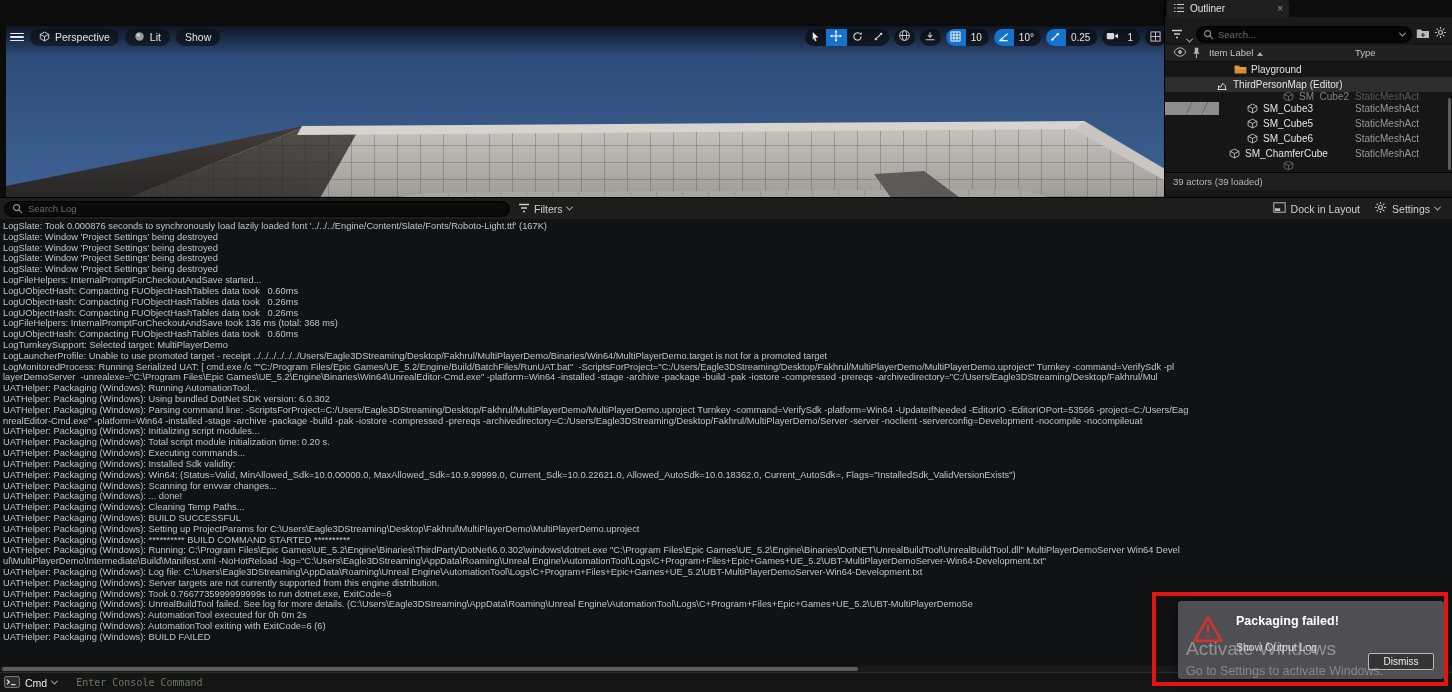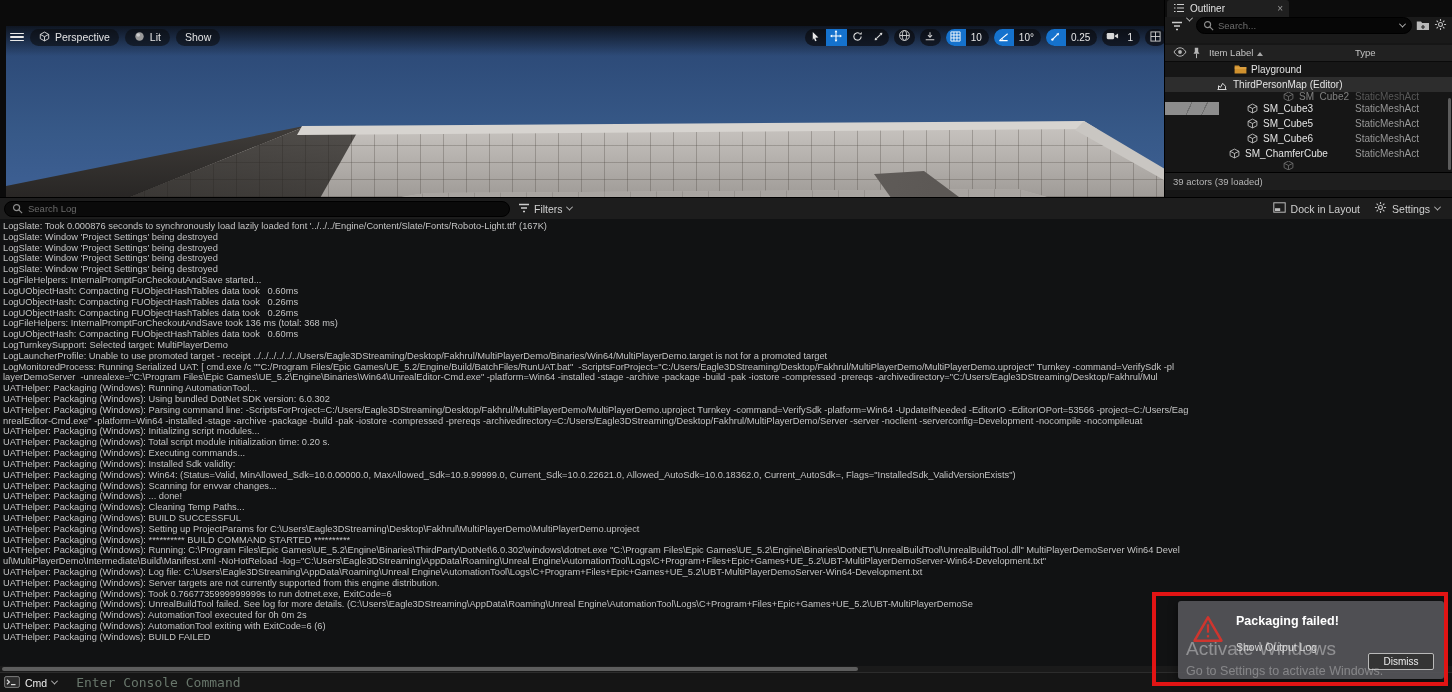--- a/index.html
+++ b/index.html
@@ -56,21 +56,21 @@
   .snap-pill .val { padding:0 7px 0 5px; }
 
   
   #outliner { position:absolute; left:1164px; top:0; width:288px; height:197px;
       background:#161616; border-left:1px solid #000; color:#cfcfcf; }
   #ol-tabbar { position:absolute; left:0; top:0; width:288px; height:17px; background:#0c0c0c; }
   #ol-tab { position:absolute; left:2px; top:0; width:122px; height:17px; background:#1f1f1f;
       border-radius:3px 3px 0 0; display:flex; align-items:center; gap:5px; padding:0 6px; font-size:10px; color:#e2e2e2; }
   #ol-tab .close { margin-left:auto; color:#9a9a9a; font-size:10px; }
   #ol-toolbar { position:absolute; left:0; top:17px; width:288px; height:26px; background:#1a1a1a;
-      display:flex; align-items:flex-start; padding:0 6px; gap:4px; }
+      display:flex; align-items:flex-end; padding:0 6px; gap:4px; }
   #ol-search { flex:1; height:17px; background:#060606; border:1px solid #000; border-radius:9px;
       display:flex; align-items:center; padding:0 6px; gap:4px; }
   #ol-search input { flex:1; background:transparent; border:none; outline:none; color:#bbb;
       font-size:9.5px; font-family:"Liberation Sans",sans-serif; min-width:0; }
   #ol-search input::placeholder { color:#6d6d6d; }
   #ol-header { position:absolute; left:0; top:45px; width:288px; height:17px; background:#212121;
       border-bottom:1px solid #0a0a0a; font-size:9.5px; color:#c4c4c4; }
   #ol-header .hcell { position:absolute; top:2px; }
   #ol-rows { position:absolute; left:0; top:62px; width:288px; height:110px; overflow:hidden; }
   .ol-row { position:relative; width:288px; height:15px; display:flex; align-items:center; font-size:10px; }
@@ -102,21 +102,21 @@
   .log-line { white-space:pre; height:10.82px; overflow:hidden; }
   .log-line.error { color:#e0473d; }
   #log-hscroll { position:absolute; left:0; top:469px; width:1452px; height:6px; background:#1a1a1a; }
   #log-hscroll .thumb { position:absolute; left:2px; top:1px; width:856px; height:4px; background:#5d5d5d; border-radius:2px; }
 
   
   #consolebar { position:absolute; left:0; top:672px; width:1452px; height:20px; background:#151515;
       border-top:1px solid #2c2c2c; display:flex; align-items:center; padding:0 4px; gap:5px; }
   #cmd-label { color:#ececec; font-size:10.5px; }
   #console-input { flex:1; background:transparent; border:none; outline:none;
-      font-family:"DejaVu Sans Mono", monospace; font-size:13px; color:#9db0a0; margin-left:14px; }
+      font-family:"DejaVu Sans Mono", monospace; font-size:10px; color:#9db0a0; margin-left:14px; }
   #console-input::placeholder { color:#68766b; }
 
   
   #toast { position:absolute; left:1178px; top:601px; width:266px; height:78px;
       background:rgba(84,84,88,.93); border-radius:3px; box-shadow:0 3px 10px rgba(0,0,0,.5); z-index:40; }
   #toast-title { position:absolute; left:58px; top:13px; font-size:12.5px; font-weight:bold; color:#fff; }
   #toast-link { position:absolute; left:58px; top:40px; font-size:10.5px; color:#d6d6d6; }
   #toast-dismiss { position:absolute; right:10px; bottom:9px; width:66px; height:17px; background:#343434;
       border:1px solid #b9b9b9; border-radius:2px; color:#ececec; font-size:10px; display:flex;
       align-items:center; justify-content:center; z-index:47; }

